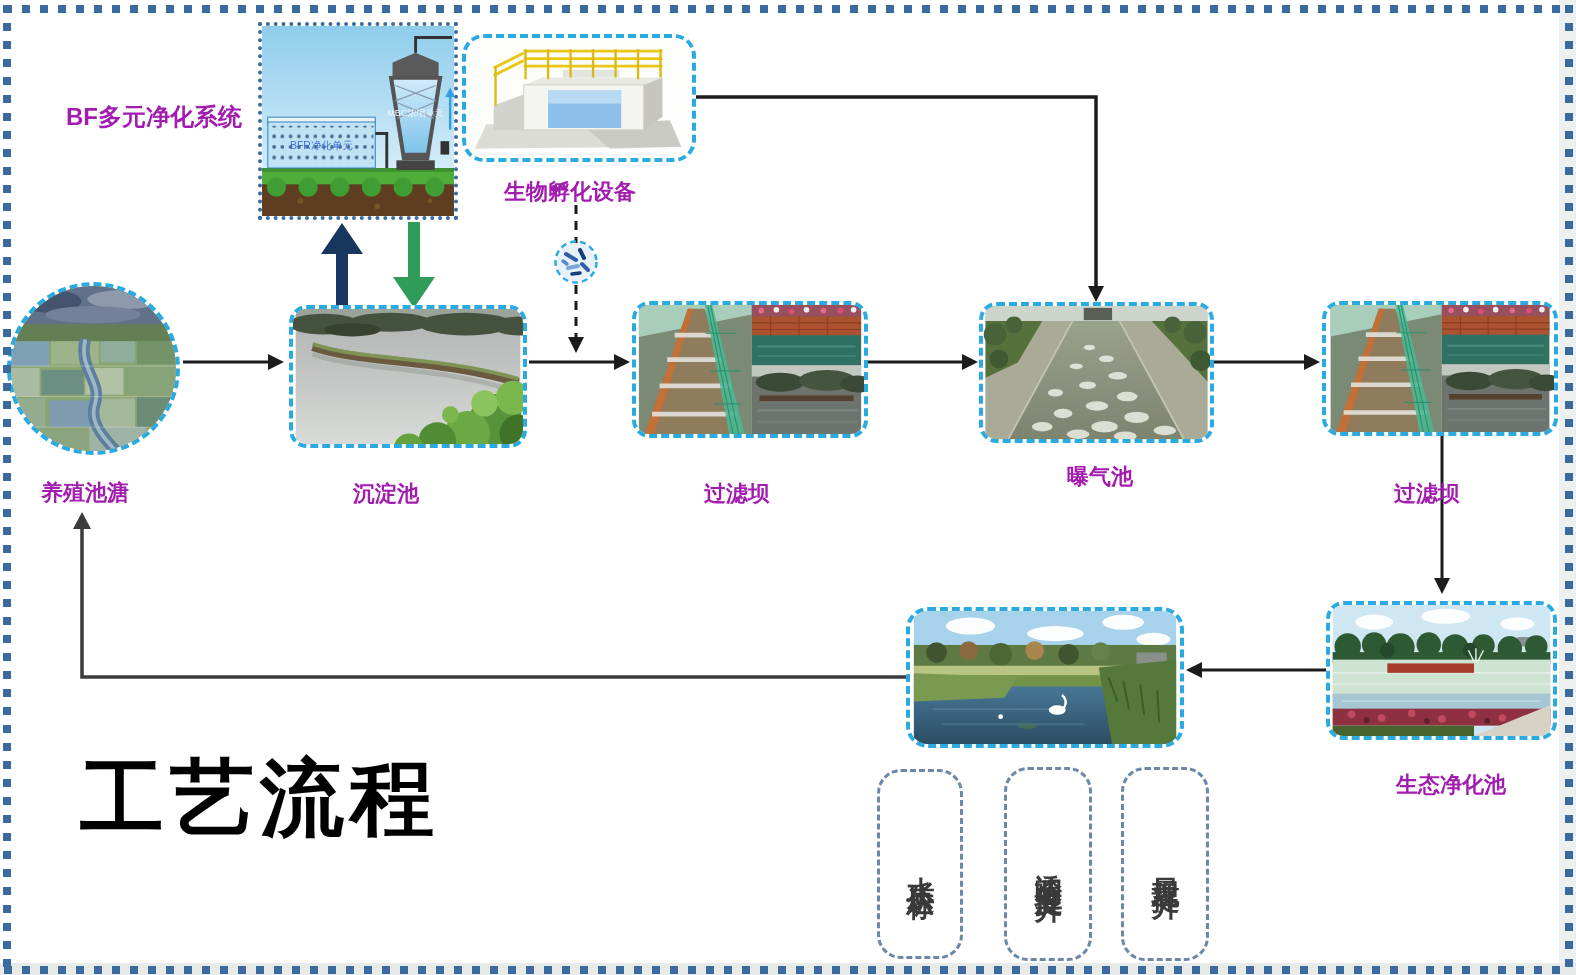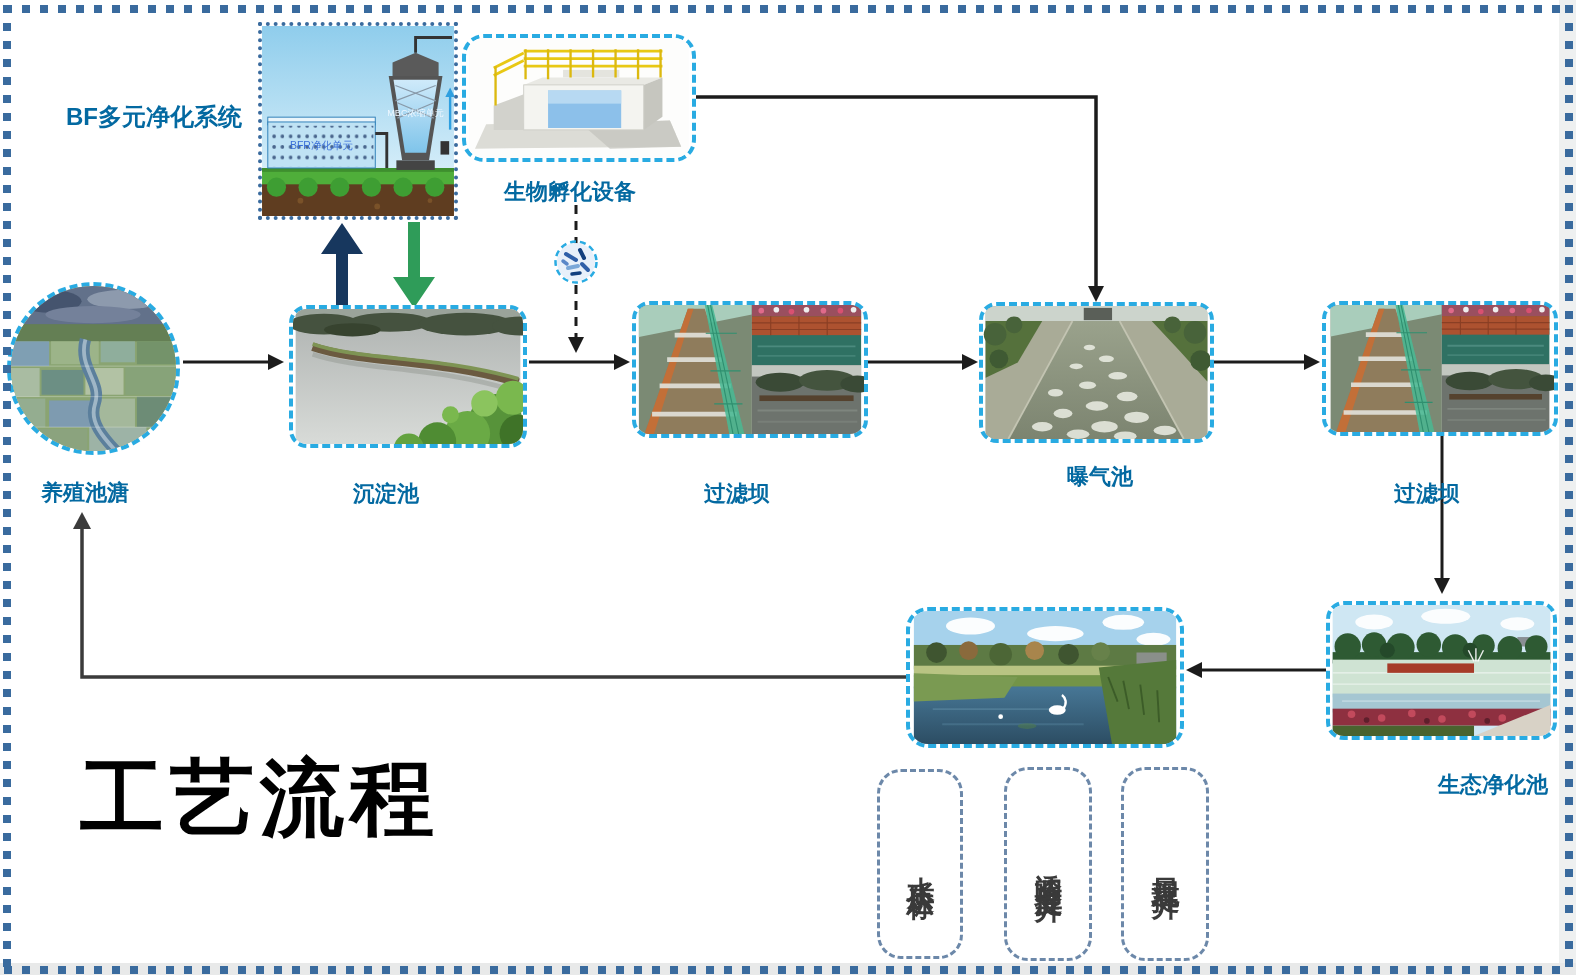--- a/index.html
+++ b/index.html
@@ -18,21 +18,21 @@
   .pb-right{left:1565px;top:5px;height:962px;}
   
   .connectors{position:absolute;left:0;top:0;z-index:1;}
   
   .photo{position:absolute;box-sizing:border-box;border:4px dashed #29ABE2;border-radius:18px;
          overflow:hidden;background:#fff;z-index:2;}
   .photo svg{display:block;}
   .photo-circle{border-radius:50%;}
   .photo-square{border:4px dotted #3A6B9E;border-radius:0;}
   
-  .lbl{position:absolute;z-index:3;color:#0369a1;font-weight:600;font-size:22px;white-space:nowrap;}
+  .lbl{position:absolute;z-index:3;color:#a21caf;font-weight:600;font-size:22px;white-space:nowrap;}
   .lbl-c{transform:translateX(-50%);text-align:center;}
   .bf-label{left:66px;top:101px;font-size:24px;}
   .incubator-label{left:504px;top:177px;font-family:Liberation Serif, serif;}
   .dosing-label{left:622px;top:231px;line-height:28px;}
   .recycle-label{left:250px;top:608px;font-size:40px;font-weight:700;color:#0a0a0a;}
   .page-title{left:80px;top:742px;font-size:84px;font-weight:800;letter-spacing:6px;color:#000;}
   
   .outcome{position:absolute;box-sizing:border-box;border:3px dashed #6C88A9;border-radius:24px;
            display:flex;align-items:center;justify-content:center;z-index:3;
            writing-mode:vertical-rl;text-orientation:upright;
@@ -508,21 +508,21 @@
     </svg>
   </div>
 
   <div class="lbl bf-label">BF多元净化系统</div>
   <div class="lbl incubator-label">生物孵化设备</div>
   <div class="lbl lbl-c" style="left:85px;top:478px;">养殖池溏</div>
   <div class="lbl lbl-c" style="left:386px;top:479px;">沉淀池</div>
   <div class="lbl lbl-c" style="left:737px;top:479px;">过滤坝</div>
   <div class="lbl lbl-c" style="left:1100px;top:462px;">曝气池</div>
   <div class="lbl lbl-c" style="left:1427px;top:479px;">过滤坝</div>
-  <div class="lbl lbl-c" style="left:1493px;top:770px;">生态净化池</div>
+  <div class="lbl lbl-c" style="left:1451px;top:770px;">生态净化池</div>
   <div class="lbl page-title">工艺流程</div>
 
   <div class="outcome" style="left:877px;top:769px;width:86px;height:190px;">水质达标</div>
   <div class="outcome" style="left:1004px;top:767px;width:88px;height:194px;">透明度提升</div>
   <div class="outcome" style="left:1121px;top:767px;width:88px;height:194px;">景观提升</div>
 
   <div class="pb pb-h pb-top"></div>
   <div class="pb pb-h pb-bot"></div>
   <div class="pb pb-v pb-left"></div>
   <div class="pb pb-v pb-right"></div>

